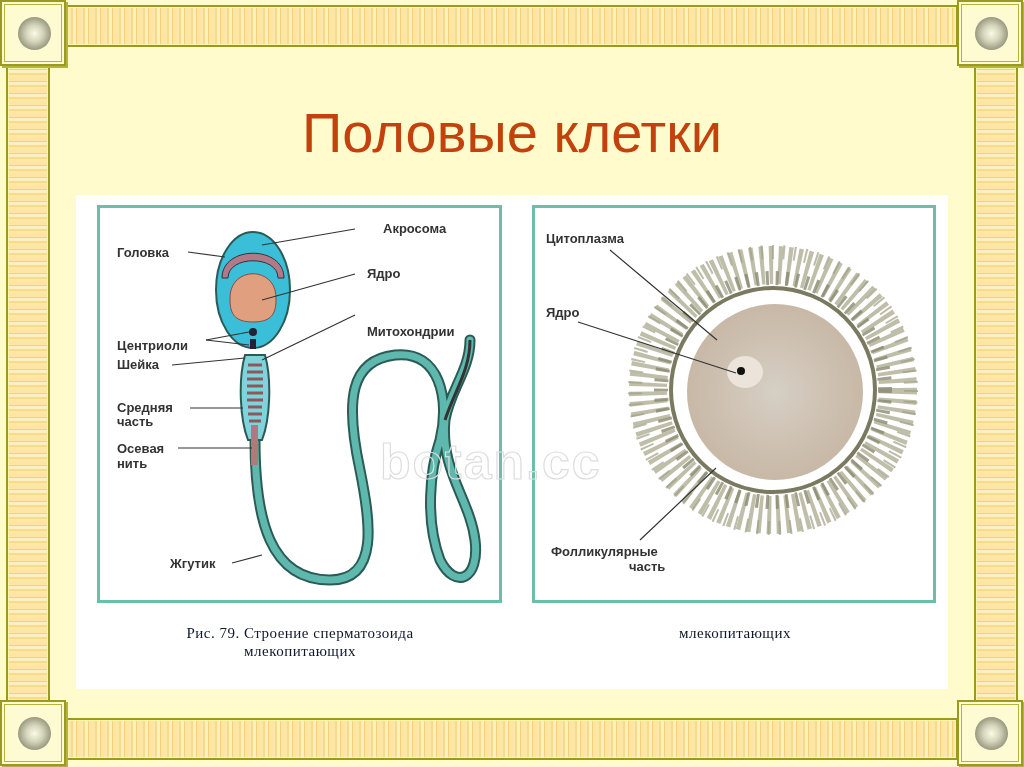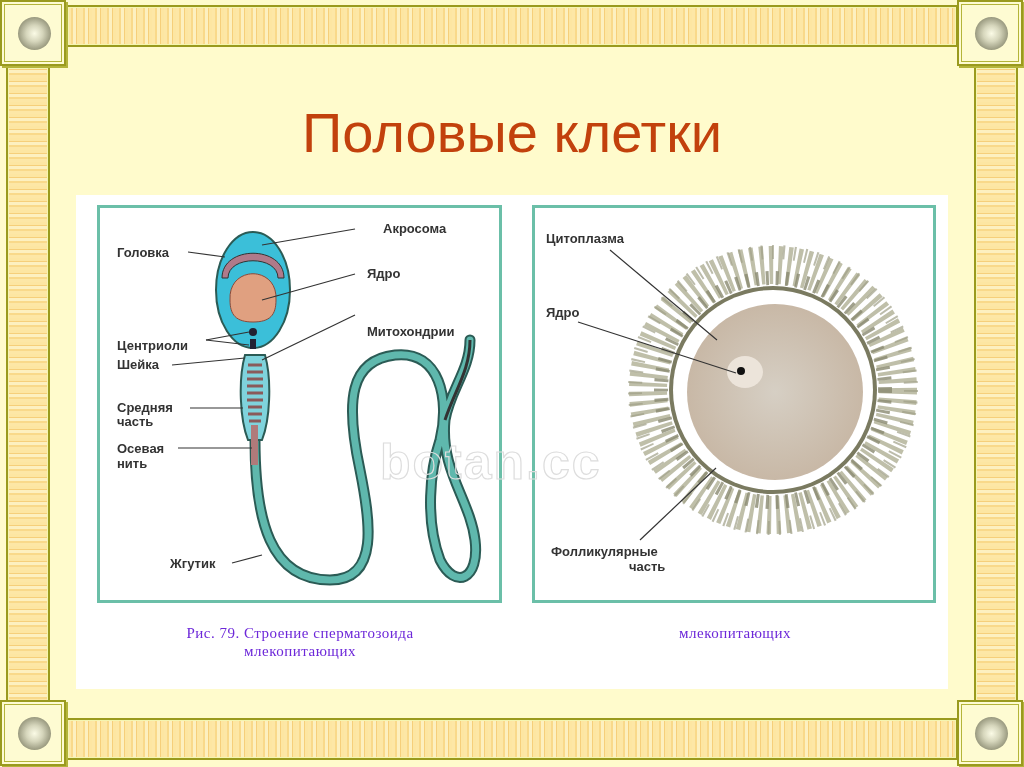--- a/index.html
+++ b/index.html
@@ -42,21 +42,21 @@
   }
   .panel {
     position: absolute; border: 3px solid #6bbfa8; box-sizing: border-box; background: #fff;
   }
   .lbl {
     position: absolute; font-size: 13px; font-weight: bold; color: #333;
     font-family: "Liberation Sans", sans-serif; line-height: 15px; white-space: nowrap;
   }
   .caption {
     position: absolute; text-align: center; font-family: "Liberation Serif", serif;
-    font-size: 15px; color: #6d28d9; line-height: 18px; letter-spacing: 0.5px;
+    font-size: 15px; color: #0f172a; line-height: 18px; letter-spacing: 0.5px;
   }
   .watermark {
     position: absolute; left: 380px; top: 417px; font-size: 50px; font-weight: bold;
     color: transparent; -webkit-text-stroke: 1.2px #dddddd; letter-spacing: 2px;
     font-family: "Liberation Sans", sans-serif;
     margin-top: 16px;
   }
   svg { position: absolute; left: 0; top: 0; }
 </style>
 </head>

